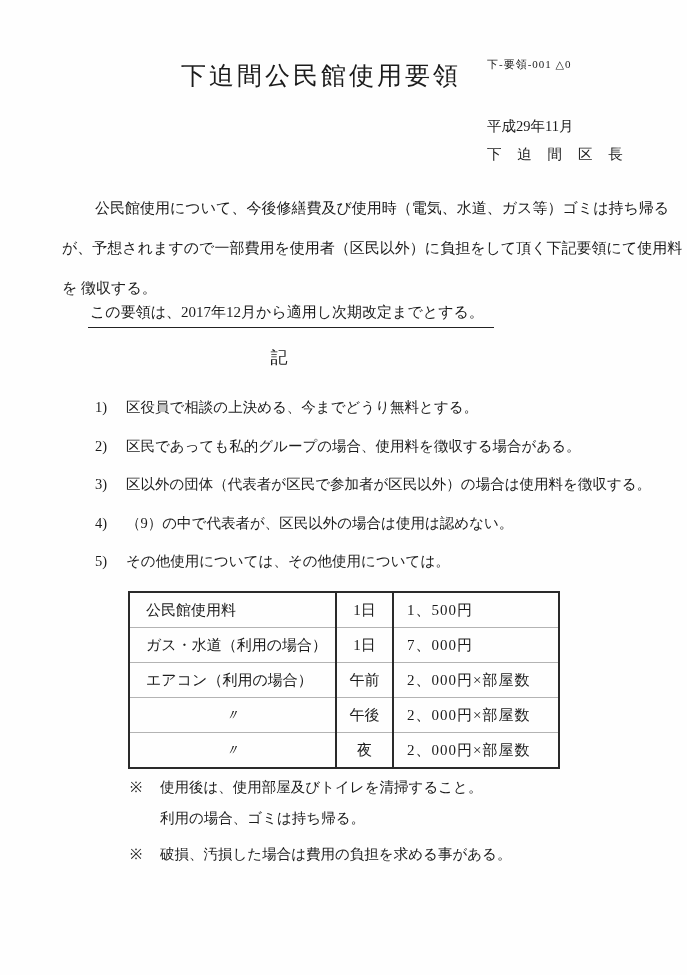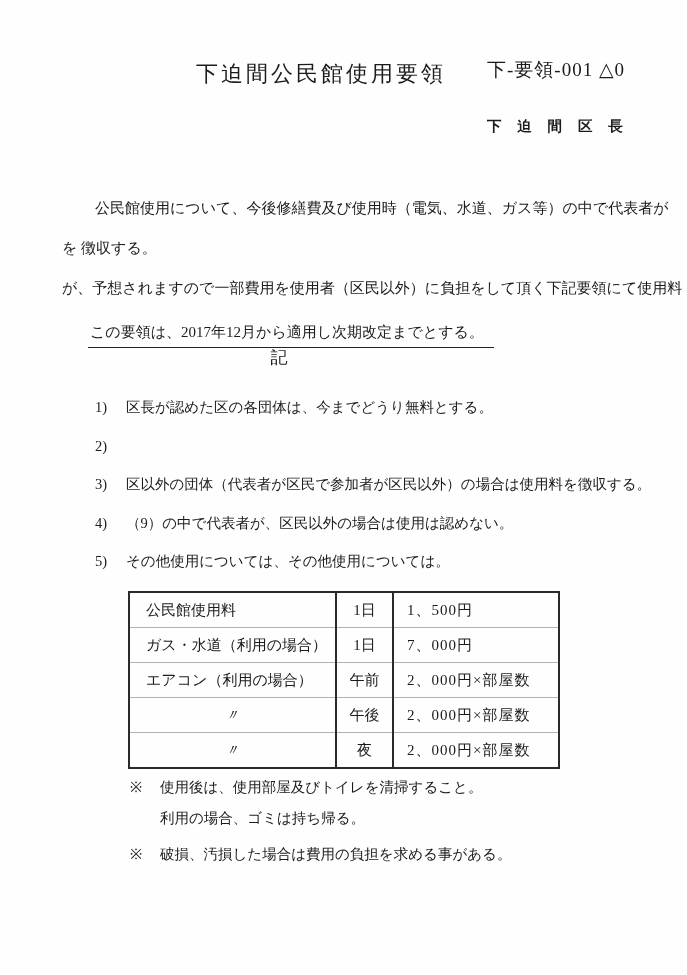--- a/index.html
+++ b/index.html
@@ -4,40 +4,40 @@
 <style>
   html,body { margin:0; padding:0; background:#e8e8e8; }
   .page {
     position:relative; width:687px; height:975px; margin:0 auto;
     background:#fefefe; overflow:hidden;
     font-family:"Liberation Serif","DejaVu Serif",serif;
     color:#1b1b1b;
   }
   .doc-number {
     position:absolute; top:57px; left:487px;
-    font-size:19px; letter-spacing:1px; white-space:nowrap;
+    font-size:11px; letter-spacing:1px; white-space:nowrap;
   }
   .title {
     position:absolute; top:59px; left:0; width:642px;
-    text-align:center; font-size:22px; letter-spacing:3px; white-space:nowrap;
+    text-align:center; font-size:25px; letter-spacing:3px; white-space:nowrap;
   }
   .issue-block {
     position:absolute; top:112px; left:487px;
     font-size:14.5px; line-height:28px; white-space:nowrap;
   }
-  .issuer { letter-spacing:0.42em;font-weight:bold; }
+  .issuer { letter-spacing:0.42em; }
   .intro {
     position:absolute; top:188px; left:62px; width:590px;
     font-size:15px; line-height:40px; white-space:nowrap;
   }
   .intro-line.first { text-indent:33px; }
   .effective {
     position:absolute; top:300px; left:88px;
     font-size:15px; line-height:24px; white-space:nowrap;
-    border-bottom:1.5px solid #222; padding:0 10px 3px 2px;margin-top:20px;
+    border-bottom:1.5px solid #222; padding:0 10px 3px 2px;
   }
   .section-marker {
     position:absolute; top:346px; left:0; width:560px;
     text-align:center; font-size:17px; letter-spacing:2px;
   }
   .rules { position:absolute; top:396px; left:95px; font-size:14.5px; }
   .rule { display:flex; height:38.5px; line-height:22px; white-space:nowrap; }
   .rule-no { width:31px; flex:none; }
   .fee-table {
     position:absolute; top:591px; left:128px;
@@ -59,40 +59,42 @@
 </head>
 <body>
 
 <div class="page">
 
   <div class="doc-number">下-要領-001  △0</div>
 
   <div class="title">下迫間公民館使用要領</div>
 
   <div class="issue-block">
+    <div>平成29年11月</div>
     <div class="issuer">下 迫 間 区 長</div>
   </div>
 
   <div class="intro">
-    <div class="intro-line first">公民館使用について、今後修繕費及び使用時（電気、水道、ガス等）の中で代表者が</div>
+    <div class="intro-line first">公民館使用について、今後修繕費及び使用時（電気、水道、ガス等）ゴミは持ち帰る</div>
+    <div class="intro-line">が、予想されますので一部費用を使用者（区民以外）に負担をして頂く下記要領にて使用料</div>
     <div class="intro-line">を 徴収する。</div>
-    <div class="intro-line">が、予想されますので一部費用を使用者（区民以外）に負担をして頂く下記要領にて使用料</div>
   </div>
 
   <div class="effective">この要領は、2017年12月から適用し次期改定までとする。</div>
 
   <div class="section-marker">記</div>
 
   <div class="rules">
     <div class="rule">
       <span class="rule-no">1)</span>
-      <span>区長が認めた区の各団体は、今までどうり無料とする。</span>
+      <span>区役員で相談の上決める、今までどうり無料とする。</span>
     </div>
     <div class="rule">
       <span class="rule-no">2)</span>
+      <span>区民であっても私的グループの場合、使用料を徴収する場合がある。</span>
     </div>
     <div class="rule">
       <span class="rule-no">3)</span>
       <span>区以外の団体（代表者が区民で参加者が区民以外）の場合は使用料を徴収する。</span>
     </div>
     <div class="rule">
       <span class="rule-no">4)</span>
       <span>（9）の中で代表者が、区民以外の場合は使用は認めない。</span>
     </div>
     <div class="rule">

